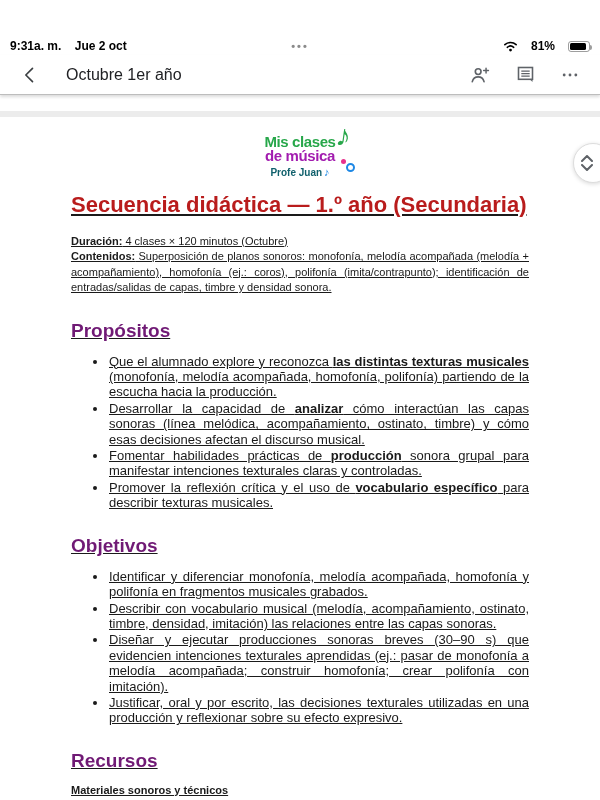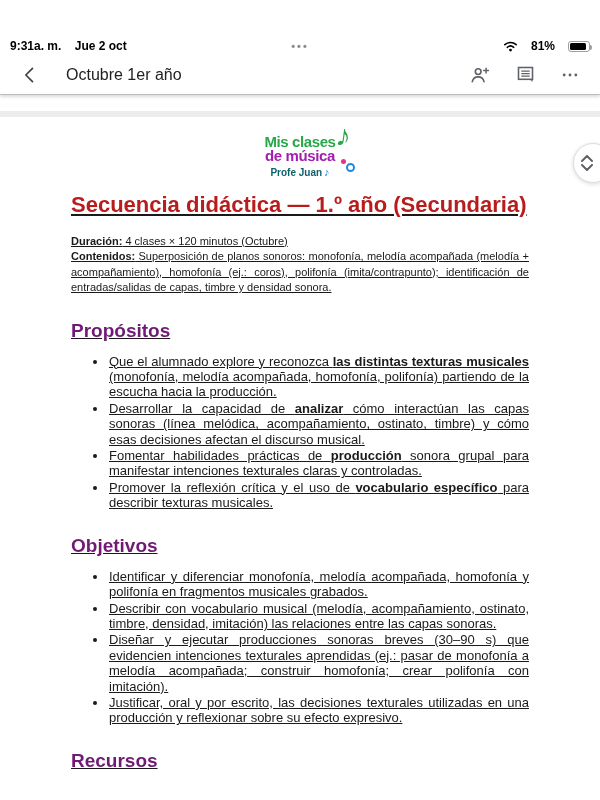--- a/index.html
+++ b/index.html
@@ -175,20 +175,21 @@
         <h2 class="sec-heading">Objetivos</h2>
         <ul class="sec-list">
           <li>Identificar y diferenciar monofonía, melodía acompañada, homofonía y polifonía en fragmentos musicales grabados.</li>
           <li>Describir con vocabulario musical (melodía, acompañamiento, ostinato, timbre, densidad, imitación) las relaciones entre las capas sonoras.</li>
           <li>Diseñar y ejecutar producciones sonoras breves (30–90 s) que evidencien intenciones texturales aprendidas (ej.: pasar de monofonía a melodía acompañada; construir homofonía; crear polifonía con imitación).</li>
           <li>Justificar, oral y por escrito, las decisiones texturales utilizadas en una producción y reflexionar sobre su efecto expresivo.</li>
         </ul>
         <h2 class="sec-heading">Recursos</h2>
       </div>
 
+    <p class="doc-subhead">Materiales sonoros y técnicos</p>
   </div>
 
   <div class="scroll-widget">
     <span style="display:flex;">
       <svg width="12" height="7" viewBox="0 0 12 7">
           <path d="M1 6 L6 1 L11 6" fill="none" stroke="#5f6368" stroke-width="2" stroke-linecap="round" stroke-linejoin="round"></path>
         </svg>
     </span>
     <span style="display:flex;">
       <svg width="12" height="7" viewBox="0 0 12 7">

